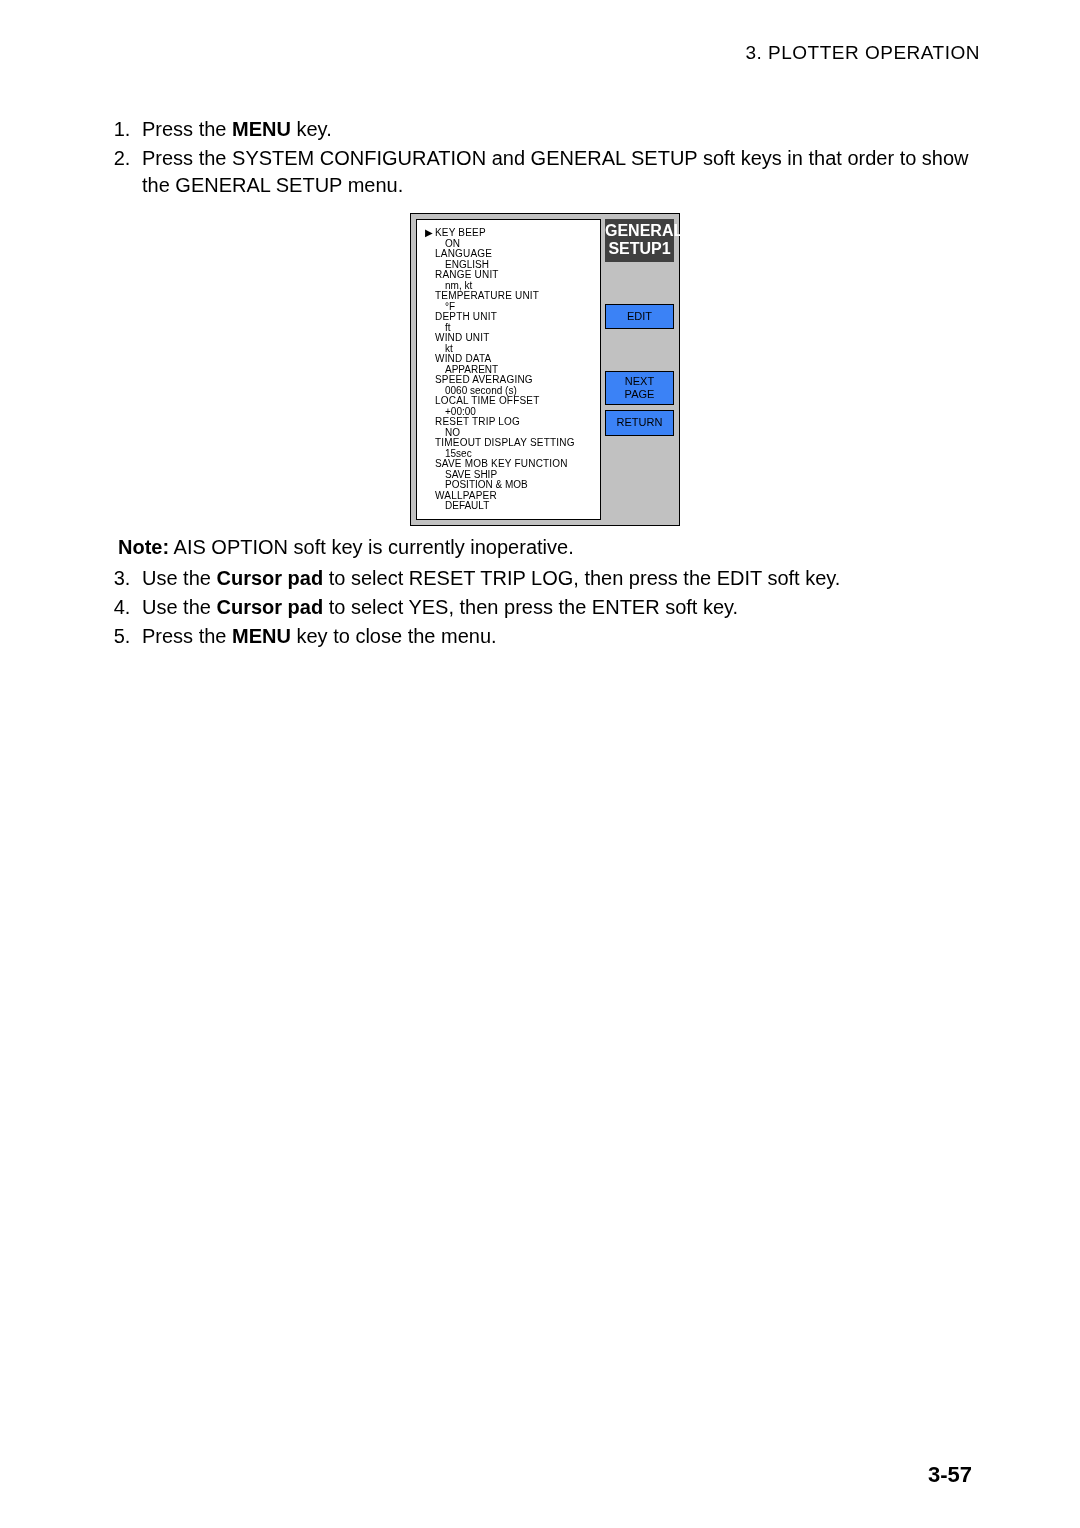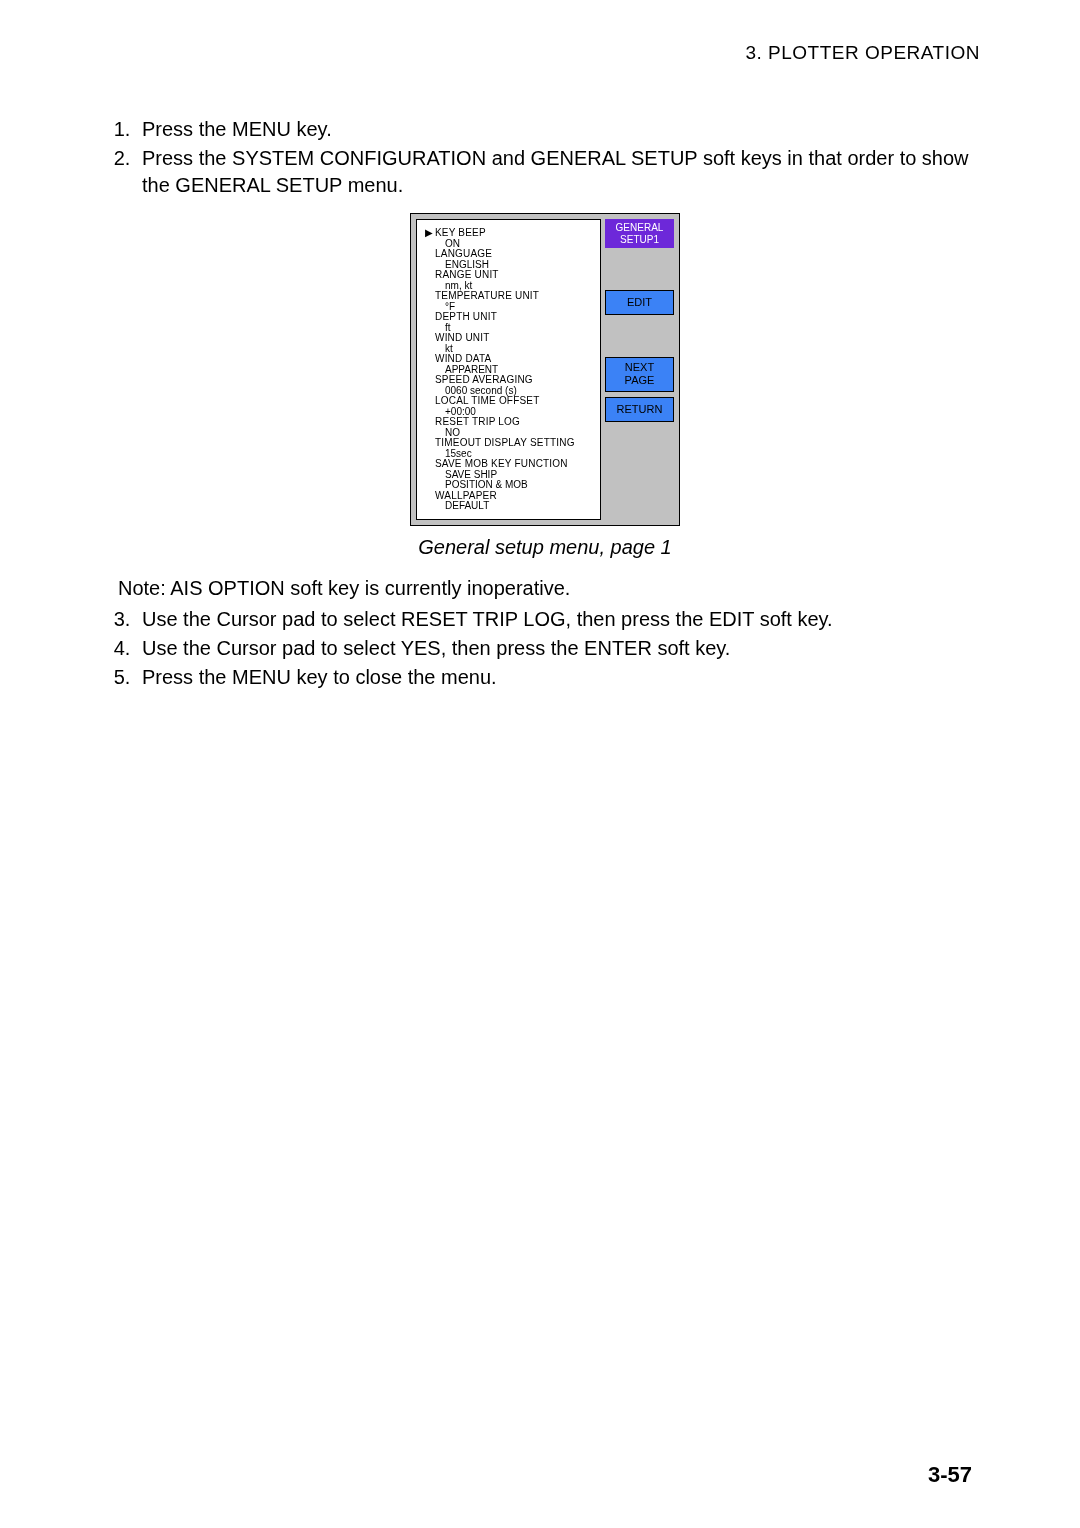--- a/index.html
+++ b/index.html
@@ -2,26 +2,26 @@
 <html><head>
 <meta charset="utf-8">
 <style>
   html,body{margin:0;padding:0;background:#fff;color:#000;font-family:Arial,Helvetica,sans-serif}
   .page{width:1080px;height:1528px;position:relative;box-sizing:border-box;padding:42px 100px 0 110px}
   .sect-header{text-align:right;font-size:19px;letter-spacing:.5px;margin-bottom:52px}
   h1{font-size:32px;font-weight:700;margin:0 0 18px 0}
   .intro{font-size:20px;line-height:1.35;margin:0 0 22px 0}
   ol.steps{margin:0;padding-left:26px;font-size:20px;line-height:1.35}
   ol.steps>li{padding-left:6px;margin-bottom:2px}
-  .bold{font-weight:400}
+  .bold{font-weight:700}
   .fig-wrap{display:flex;justify-content:center;margin:14px 0 8px}
   .fig{background:#c1c1c1;border:1px solid #000;width:270px;height:313px;position:relative;box-sizing:border-box;padding:6px}
   .fig-main{background:#fff;border:1px solid #000;position:absolute;left:5px;top:5px;width:185px;height:301px;box-sizing:border-box;padding:8px 6px 6px 8px}
   .fig-side{position:absolute;right:5px;top:5px;width:69px;display:flex;flex-direction:column}
-  .side-title{background:#6d28d9;color:#fff;font-size:10px;font-weight:400;text-align:center;line-height:1.15;padding:3px 0}
+  .side-title{background:#404040;color:#fff;font-size:16px;font-weight:700;text-align:center;line-height:1.15;padding:3px 0}
   .soft{background:#3b82f6;border:1px solid #000;font-size:11px;text-align:center;margin-top:5px;line-height:1.2;padding:5px 0}
   .soft.two{padding:3px 0}
   .soft.gap{margin-top:42px}
   .menu-row{font-size:10px;line-height:1.05;letter-spacing:.2px}
   .menu-val{font-size:10px;line-height:1.05;margin-left:20px}
   .cursor{font-size:10px;margin-right:2px}
   .fig-cap{text-align:center;font-style:italic;font-size:20px;margin:10px 0 16px}
   .note{font-size:20px;margin:0 0 4px 8px;line-height:1.35}
   .page-num{position:absolute;right:108px;bottom:40px;font-size:22px;font-weight:700}
 </style>
@@ -79,21 +79,20 @@
         <div class="soft gap">EDIT</div>
         <div class="soft two gap">
           <span>NEXT</span><br>
           <span>PAGE</span>
         </div>
         <div class="soft">RETURN</div>
       </div>
     </div>
   </div>
 
-  <div class="fig-cap">General setup menu, page 1</div>
 
   <p class="note">
     <span class="bold">Note:</span><span> AIS OPTION soft key is currently inoperative.</span>
   </p>
 
   <ol class="steps" start="3">
     <li>
       <span>Use the </span><span class="bold">Cursor pad</span><span> to select RESET TRIP LOG, then press the EDIT soft key.</span>
     </li>
     <li>

